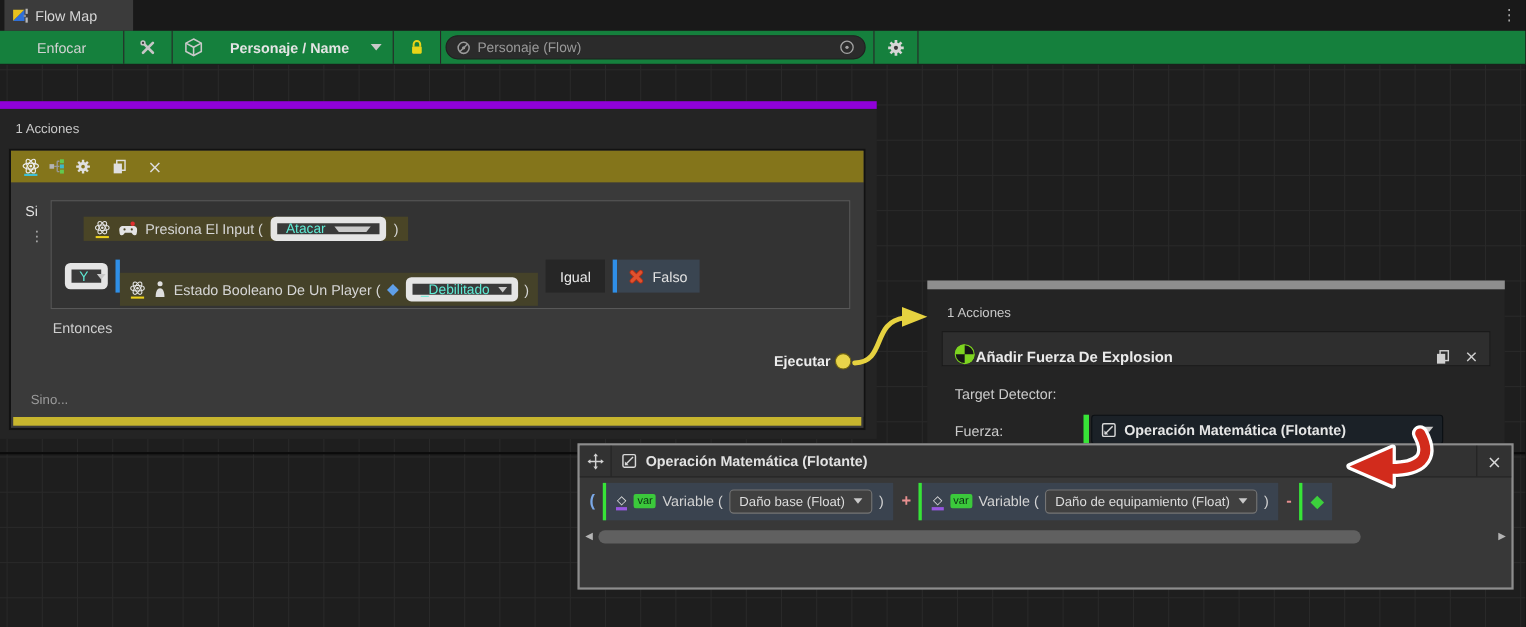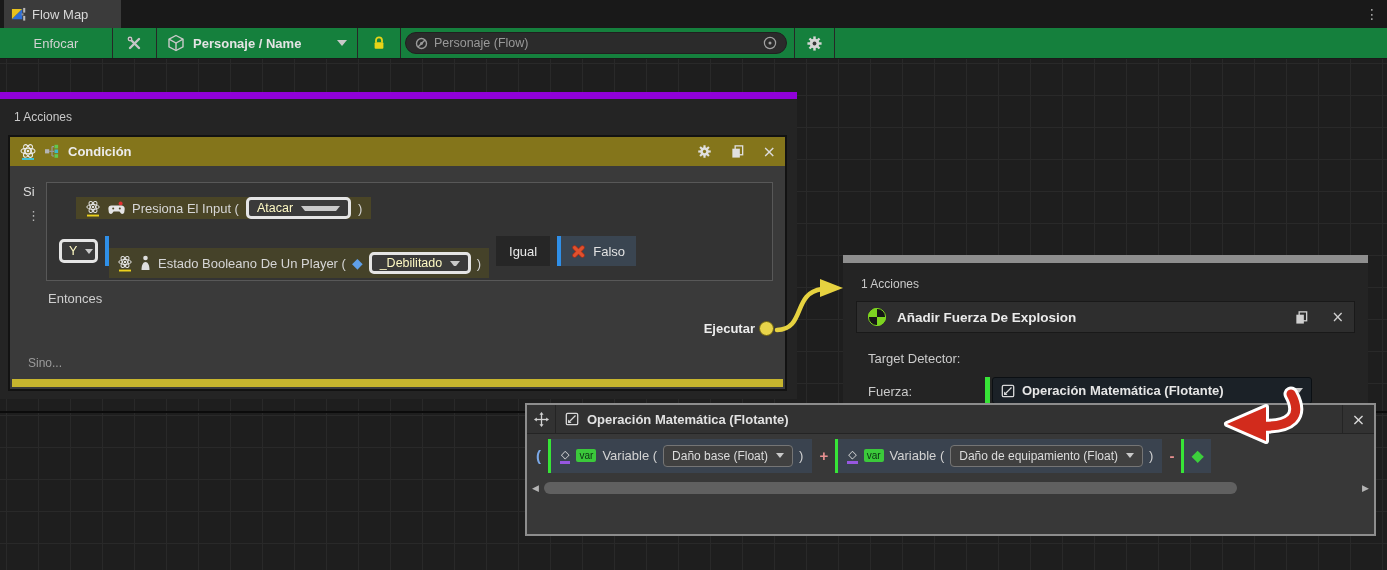--- a/index.html
+++ b/index.html
@@ -20,21 +20,21 @@
   .kebab{ position:absolute; right:8px; top:5px; color:#a8a8a8; font-size:14px; line-height:18px; cursor:pointer; }
 
   
   .toolbar{ position:absolute; left:0; top:28px; width:1387px; height:31px; background:#15803d;
             border-bottom:1px solid #1a1a1a; }
   .tb-cell{ position:absolute; top:0; height:30px; display:flex; align-items:center; justify-content:center;
             border-right:1px solid #272727; }
   .tb-enfocar{ left:0; width:113px; color:#d2d2d2; }
   .tb-tools{ left:113px; width:44px; }
   .tb-target{ left:157px; width:201px; justify-content:flex-start; padding:0 10px; gap:8px; }
-  .tb-target .lbl{ font-weight:bold; color:#e4e4e4; flex:1; }
+  .tb-target .lbl{ font-weight:bold; color:#e4e4e4; flex:1;margin-left:16px; }
   .tb-lock{ left:358px; width:43px; }
   .searchbox{ position:absolute; left:405px; top:4px; width:382px; height:22px; background:#2b2b2b;
               border:1px solid #202020; border-radius:11px; display:flex; align-items:center;
               padding:0 9px; gap:6px; }
   .searchbox .val{ flex:1; color:#999; font-size:12.5px; }
   .tb-gear{ left:794px; width:41px; border-left:1px solid #272727; }
 
   .caret{ width:0; height:0; border-left:4px solid transparent; border-right:4px solid transparent;
           border-top:5px solid #c9c9c9; flex:none; }
   .caret.big{ border-left-width:5px; border-right-width:5px; border-top-width:6px; }
@@ -62,42 +62,42 @@
   .cond-box{ position:absolute; left:36px; top:16px; width:727px; height:99px;
              background:#333333; border:1px solid #585858; }
   .cond-row1{ position:absolute; left:29px; top:14px; height:31px; display:flex; align-items:stretch;flex-direction:column; }
   .cond-row2{ position:absolute; left:12px; top:53px; height:30px; display:flex; align-items:center; gap:7px; }
   .colorbar{ width:4px; flex:none; }
   .bar-yellow{ background:#ecd11c; }
   .bar-blue{ background:#2f8fe8; }
   .bar-green3{ width:3px; background:#37e437; flex:none; }
   .row-olive{ background:#4a4526; display:flex; align-items:center; gap:7px; padding:0 9px; color:#d6d6d6; }
   .row-olive2{ background:#454229; display:flex; align-items:center; gap:6px; padding:0 8px; height:30px; color:#d6d6d6;margin-top:12px; }
-  .dd{ background:#3a3a3a; border:3px solid #e5e5e5; border-radius:5px; height:22px;
-       display:inline-flex; align-items:center; padding:0 8px; gap:8px; color:#fef9c3; font-size:12.5px; cursor:pointer; }
+  .dd{ background:#3a3a3a; border:6px solid #e5e5e5; border-radius:5px; height:22px;
+       display:inline-flex; align-items:center; padding:0 8px; gap:8px; color:#5eead4; font-size:12.5px; cursor:pointer; }
   .dd-atacar{ width:105px; } .dd-atacar span{ flex:1; }
   .dd-y{ width:39px; height:24px; justify-content:space-between; padding:0 7px; }
   .dd-deb{ width:102px; } .dd-deb span{ flex:1; }
   .blue-diamond{ color:#5f9fe8; font-size:14px; }
   .igual-box{ height:30px; background:#262626; display:flex; align-items:center; padding:0 13px; color:#e9e9e9; cursor:pointer; }
   .falso-wrap{ height:30px; display:flex; align-items:stretch; cursor:pointer; }
   .falso-box{ background:#3a4551; display:flex; align-items:center; gap:8px; padding:0 11px; color:#e2e2e2; }
   .entonces{ position:absolute; left:38px; top:125px; color:#cfcfcf; }
   .ejecutar{ position:absolute; right:30px; top:155px; color:#ececec; font-weight:bold; }
   .port-dot{ position:absolute; left:749px; top:155px; width:15px; height:15px; border-radius:50%;
              background:#e8d44a; border:1px solid #6e6210; cursor:crosshair; }
   .sino{ position:absolute; left:18px; top:190px; color:#9b9b9b; font-size:12px; }
   .yellow-bar{ height:8px; margin:0 2px 2px 2px; background:#c7b52e; flex:none; }
 
   
   .panel-act{ position:absolute; left:843px; top:255px; width:525px; height:150px; background:#242424; z-index:10; }
   .gray-bar{ height:8px; width:100%; background:#8e8e8e; }
   .acciones2{ position:absolute; left:18px; top:22px; font-size:12px; color:#c9c9c9; }
   .node2-header{ position:absolute; left:13px; top:46px; width:499px; height:32px; background:#2e2e2e;
-                 border:1px solid #191919; display:flex; align-items:center; padding:0 10px; gap:10px; }
+                 border:1px solid #191919; display:flex; align-items:flex-end; padding:0 10px; }
   .node2-title{ flex:1; font-weight:bold; color:#eaeaea; font-size:13.5px; }
   .f-label{ position:absolute; color:#cbcbcb; }
   .f-label.l1{ left:25px; top:96px; }
   .f-label.l2{ left:25px; top:129px; }
   .f-dd{ position:absolute; display:flex; align-items:center; gap:7px; padding:0 8px; cursor:pointer;
          border-radius:3px; color:#e6e6e6; }
   .f-dd1{ left:145px; top:89px; width:357px; height:26px; background:#212325; border:1px solid #0e0e0e; }
   .f-dd1 .v{ font-weight:bold; } .f-dd1 .vt{ font-style:italic; font-weight:bold; }
   .f-dd1 .sp{ flex:1; }
   .f-gbar{ position:absolute; left:142px; top:122px; width:5px; height:27px; background:#37e437; }
@@ -250,21 +250,20 @@
           <svg width="17" height="17" viewBox="0 0 17 17">
             <rect x="1" y="6.2" width="4.2" height="4.2" fill="#b4b4b4"></rect>
             <g stroke="#9a9a9a" stroke-width="1.2" fill="none">
               <path d="M5.2 8.3 H8 M8 3.6 V13 M8 3.6 H10 M8 8.3 H10 M8 13 H10"></path>
             </g>
             <rect x="10.5" y="1.8" width="3.6" height="3.6" fill="#63c84f"></rect>
             <rect x="10.5" y="6.5" width="3.6" height="3.6" fill="#3fb9c9"></rect>
             <rect x="10.5" y="11.2" width="3.6" height="3.6" fill="#63c84f"></rect>
           </svg>
         </span>
-        <span class="node-title">Condición</span>
         <span class="hicon" style="margin-right:11px">
           <svg width="15" height="15" viewBox="0 0 18 18">
             <g stroke="#e0e0e0" stroke-width="2.6">
               <line x1="9" y1="1.5" x2="9" y2="16.5"></line>
                 <line x1="1.5" y1="9" x2="16.5" y2="9"></line>
               <line x1="3.7" y1="3.7" x2="14.3" y2="14.3"></line>
                 <line x1="14.3" y1="3.7" x2="3.7" y2="14.3"></line>
             </g>
             <circle cx="9" cy="9" r="5.1" fill="#e0e0e0"></circle>
             <circle cx="9" cy="9" r="2" fill="#84751b"></circle>

